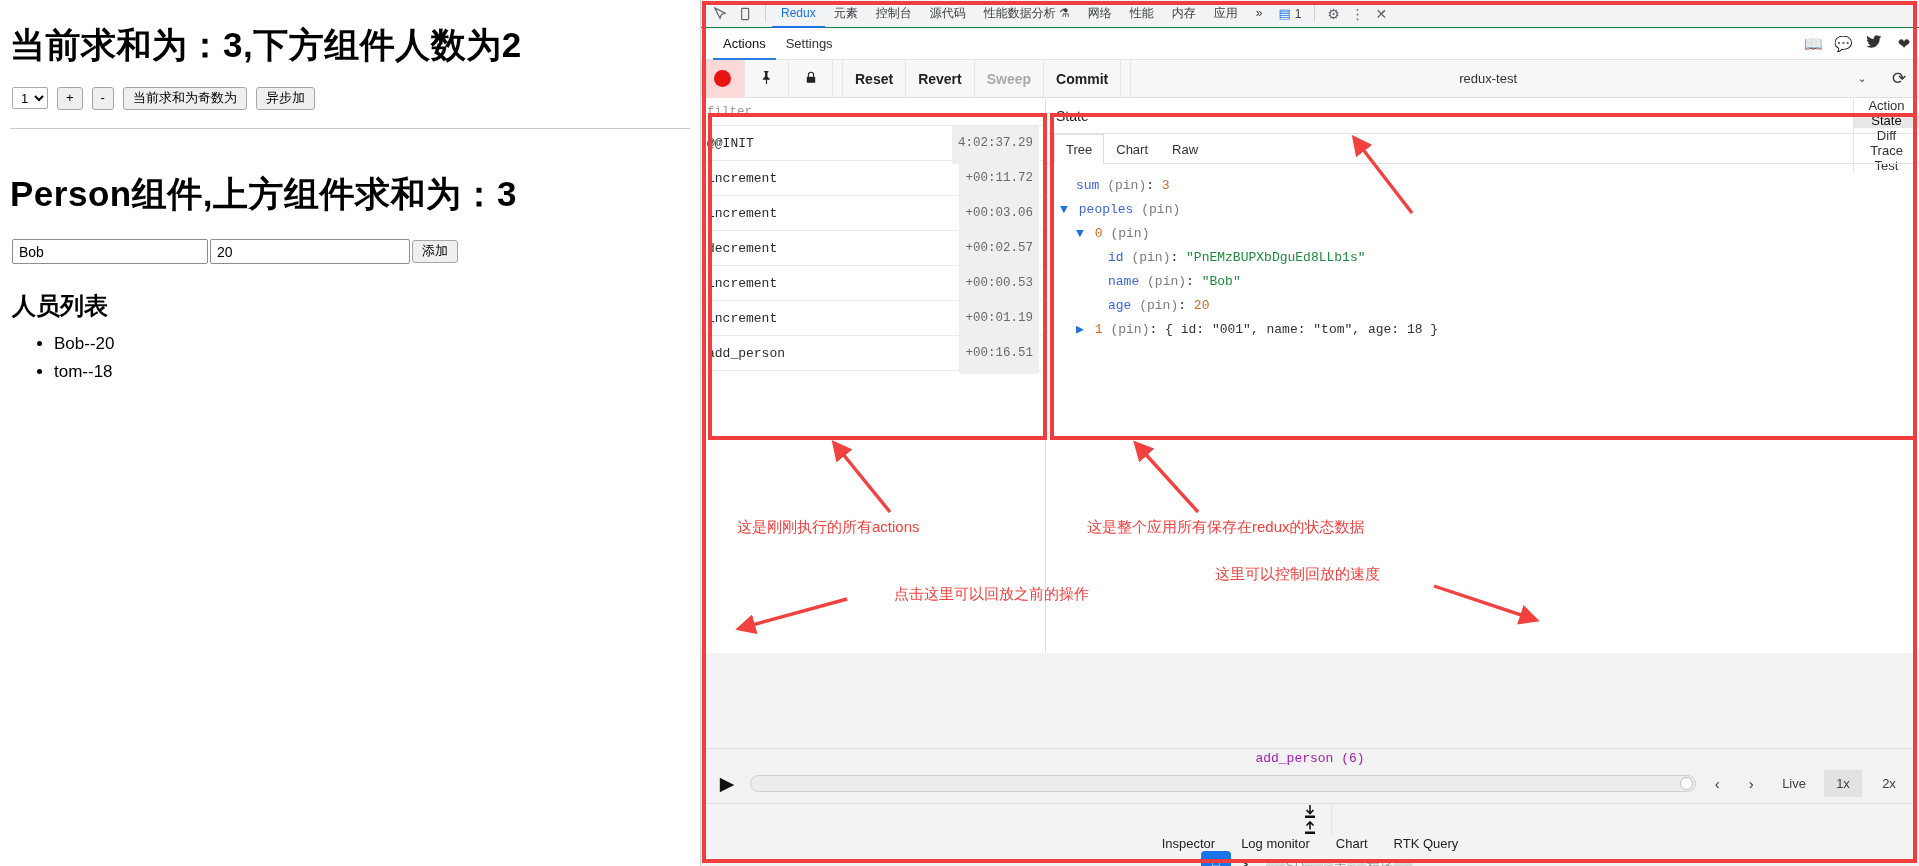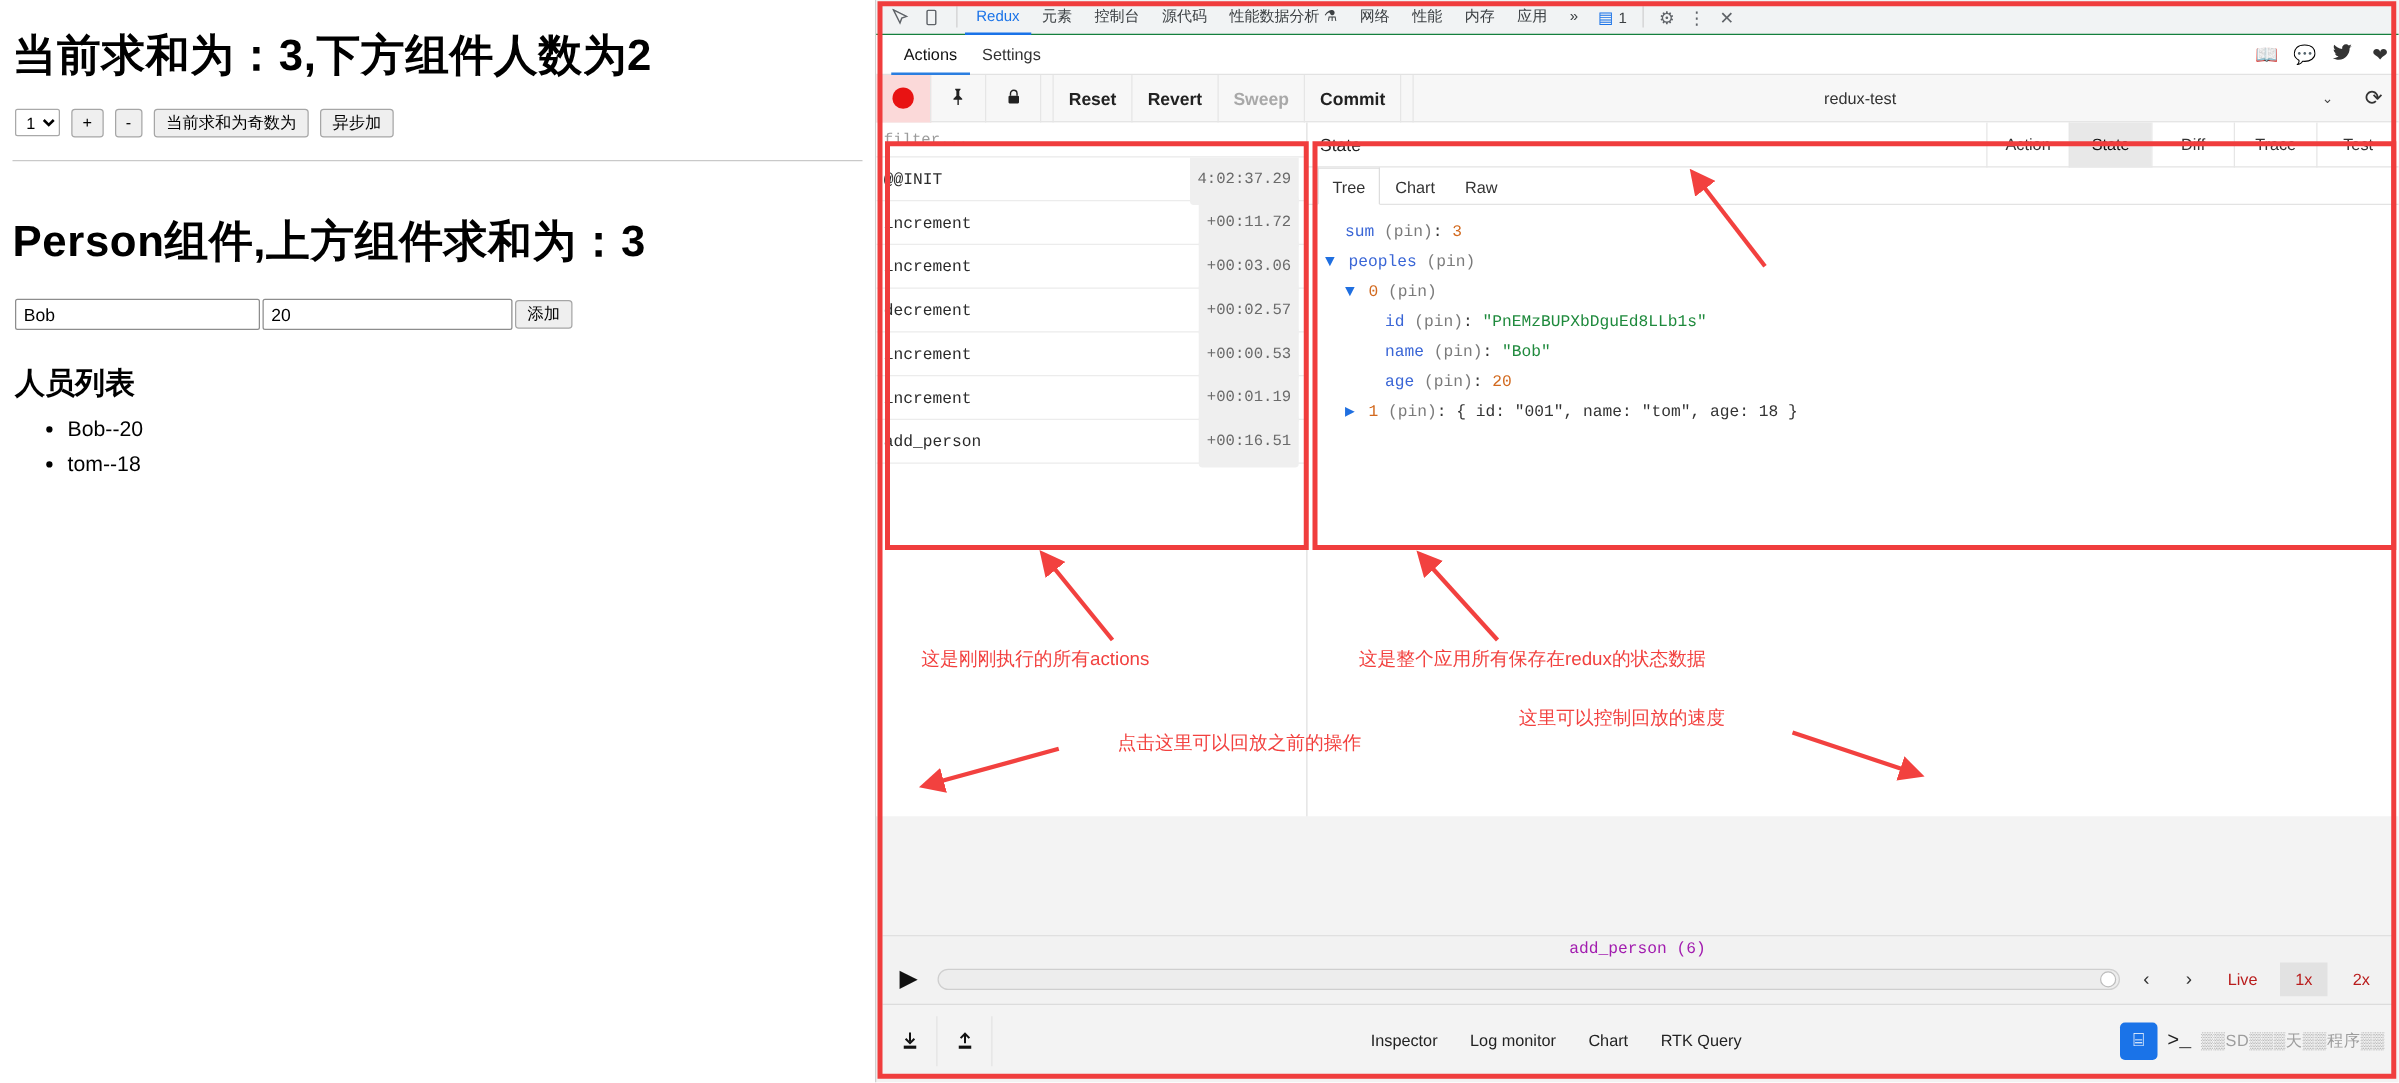--- a/index.html
+++ b/index.html
@@ -149,21 +149,21 @@
     font-family: "Liberation Mono", monospace; font-size: 12.5px; color: #6a6a6a;
     background: #efefef; border-radius: 3px; padding: 14px 6px;
   }
 
   
   .st-head {
     display: flex; align-items: center; height: 36px;
     border-bottom: 1px solid #e3e3e3; padding-left: 10px;
   }
   .st-title { font-size: 14px; color: #222; flex: 1; }
-  .st-seg { display: flex; height: 36px; }
+  .st-seg { display: flex; height: 36px; flex-direction: column; }
   .st-seg-btn {
     display: flex; align-items: center; justify-content: center;
     min-width: 66px; padding: 0 12px; font-size: 13px; color: #333;
     border-left: 1px solid #e6e6e6; cursor: pointer;
   }
   .st-seg-btn.active { background: #e8e8e8; color: #111; }
 
   .st-subtabs { display: flex; height: 30px; border-bottom: 1px solid #e3e3e3; padding-left: 8px; }
   .st-subtab {
     padding: 0 11px; height: 30px; line-height: 30px; font-size: 13px;
@@ -209,30 +209,30 @@
   .track {
     flex: 1; height: 17px; border-radius: 9px; background: #ededed;
     border: 1px solid #cfcfcf; position: relative;
   }
   .knob {
     position: absolute; right: 2px; top: 1px; width: 13px; height: 13px;
     border-radius: 50%; background: #fff; border: 1px solid #bdbdbd;
   }
   .nav-ic { width: 26px; text-align: center; font-size: 15px; color: #333; cursor: pointer; }
   .spd {
-    min-width: 38px; text-align: center; font-size: 13px; color: #b91c1c;
+    min-width: 38px; text-align: center; font-size: 13px; color: #404040;
     padding: 6px 10px; cursor: pointer;
   }
   .spd.active { background: #e2e2e2; }
 
   
   .rx-footer {
     position: absolute; left: 5px; right: 5px; bottom: 5px; height: 58px;
     background: #f3f3f3; border-top: 1px solid #dcdcdc;
-    display: flex; align-items: center; z-index: 20;
+    display: flex; align-items: center; z-index: 20; flex-direction: column;
   }
   .ft-ic {
     width: 44px; height: 40px; display: flex; align-items: center; justify-content: center;
     font-size: 17px; color: #111; cursor: pointer; border-right: 1px solid #e3e3e3;
   }
   .ft-mid { flex: 1; display: flex; justify-content: center; gap: 26px; }
   .ft-link { font-size: 13px; color: #222; cursor: pointer; }
   .ft-right { display: flex; align-items: center; gap: 2px; padding-right: 6px; }
   .ft-blue {
     width: 30px; height: 30px; border-radius: 4px; background: #1a73e8; color: #fff;

